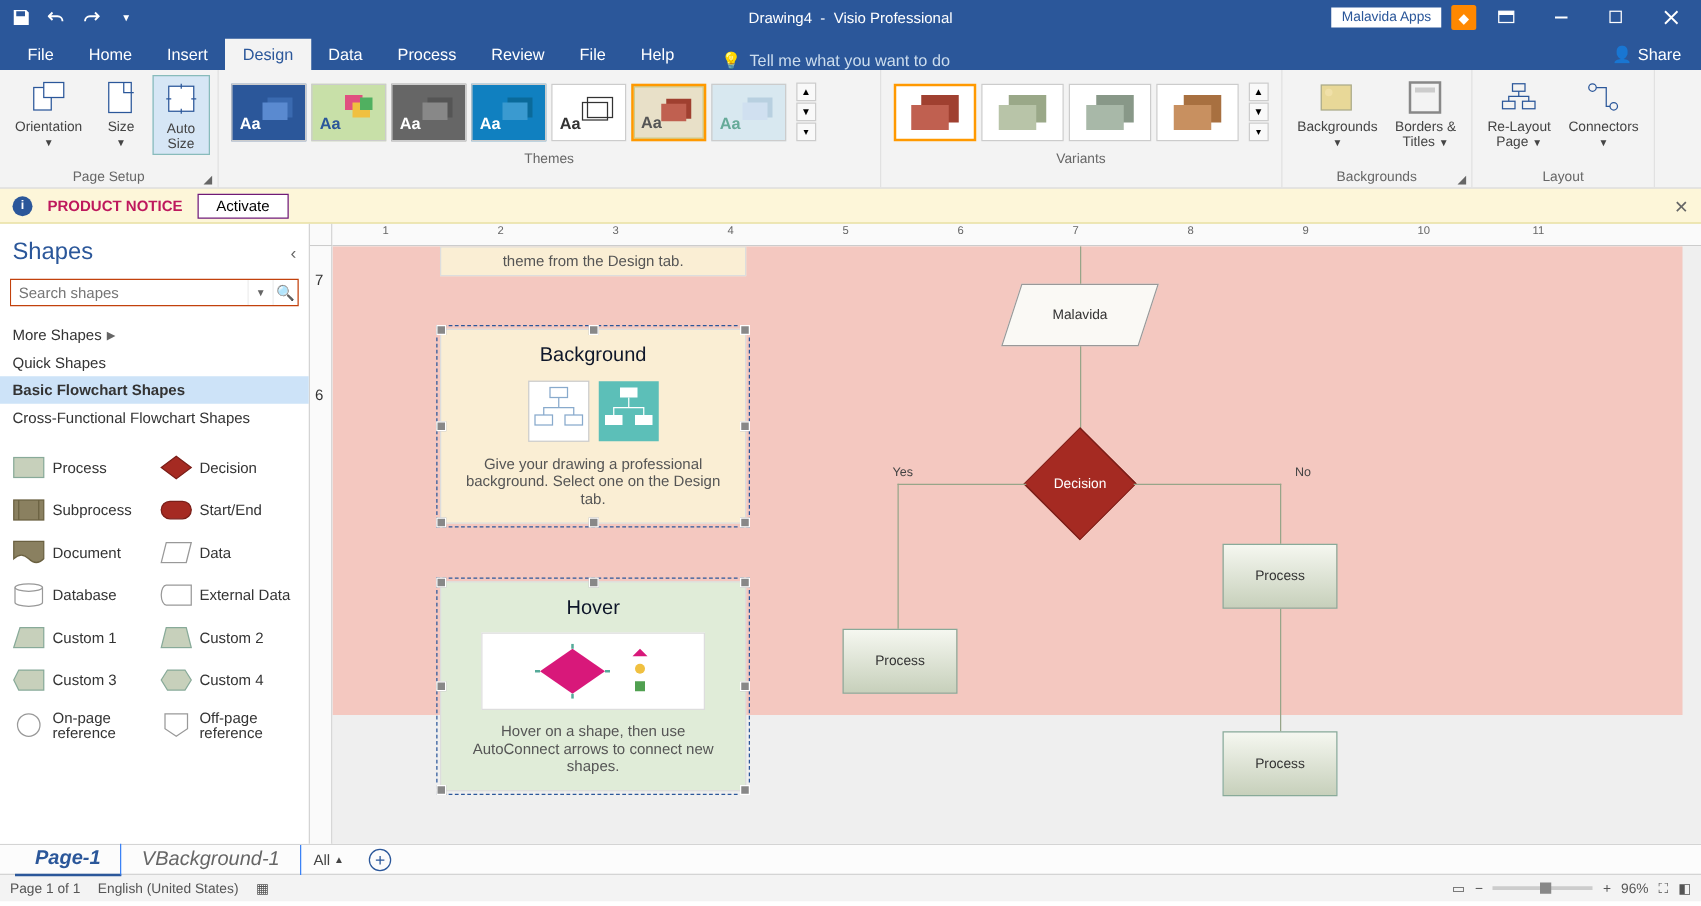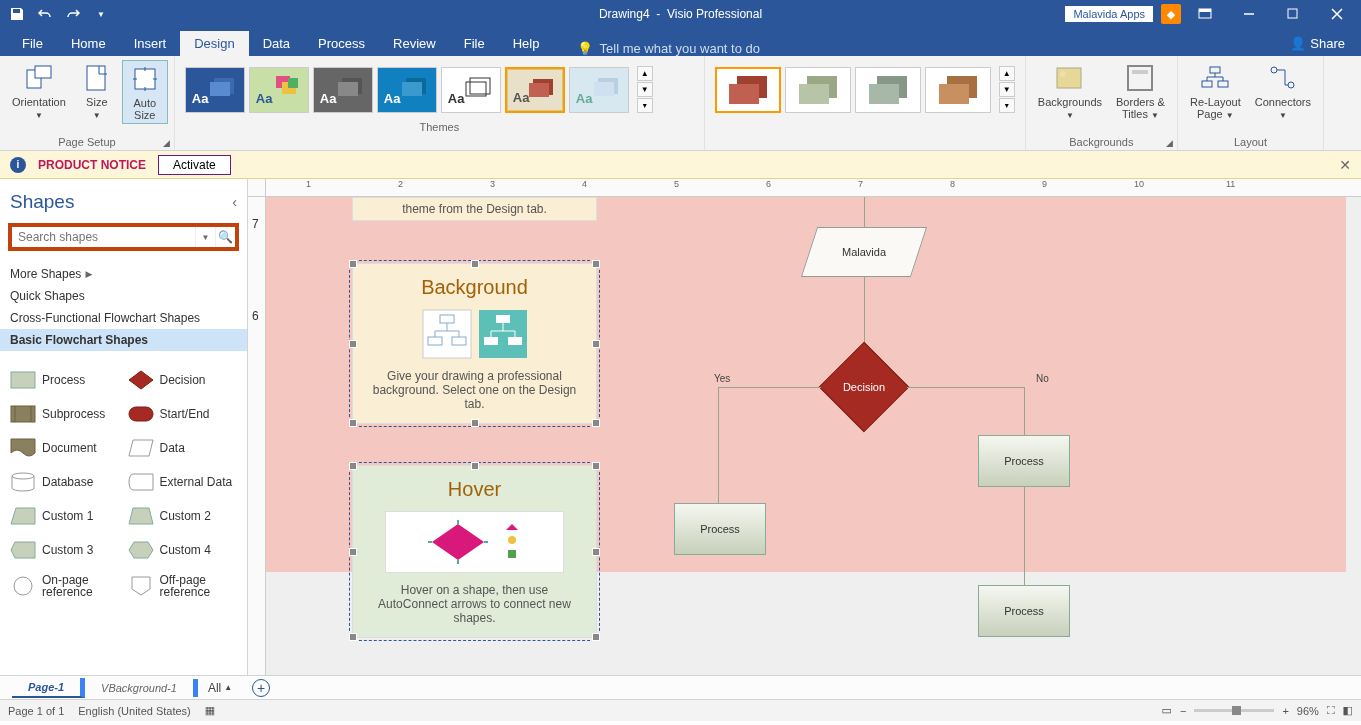--- a/index.html
+++ b/index.html
@@ -52,21 +52,21 @@
 .notice-title { font-weight:600; color:#be185d; }
 .notice-btn { border:1px solid #701a75; background:#fff; padding:2px 14px; font-size:12px; cursor:pointer; }
 .notice-close { margin-left:auto; cursor:pointer; color:#666; font-size:14px; }
 
 
 .main { display:flex; height:496px; }
 .shapes-pane { width:248px; border-right:1px solid #d4d4d4; display:flex; flex-direction:column; background:#fff; }
 .shapes-hdr { padding:12px 10px 6px; display:flex; align-items:center; justify-content:space-between; }
 .shapes-hdr h2 { font-size:19px; font-weight:400; color:#2b579a; }
 .shapes-collapse { color:#666; font-size:14px; cursor:pointer; }
-.shapes-search { margin:4px 8px; display:flex; border:4px solid #c2410c; }
+.shapes-search { margin:4px 8px; display:flex; border:1px solid #c2410c; }
 .shapes-search input { flex:1; border:none; padding:3px 6px; font-size:12px; outline:none; }
 .shapes-search .sbtn { width:20px; display:flex; align-items:center; justify-content:center; border-left:1px solid #eee; cursor:pointer; color:#666; }
 .stencil-list { padding:8px 0;text-align:center; }
 .stencil-item { padding:4px 10px; font-size:12px; cursor:pointer; display:flex; align-items:center; gap:4px; }
 .stencil-item.active { background:#cde3f8; font-weight:600; }
 .stencil-item .chev { color:#666; font-size:9px; }
 .shape-grid { padding:8px 8px; display:grid; grid-template-columns:1fr 1fr; gap:8px 4px; overflow-y:auto; }
 .shape-cell { display:flex; align-items:center; gap:6px; padding:3px 2px; cursor:grab; }
 .shape-cell .mini { width:26px; height:20px; display:flex; align-items:center; justify-content:center; }
 .shape-cell span { font-size:12px; line-height:1; }
@@ -80,38 +80,38 @@
 .canvas-scroll { flex:1; margin-left:18px; overflow:auto; background:#efefef; position:relative; }
 .canvas-scroll::-webkit-scrollbar { width:16px; height:16px; }
 .canvas-scroll::-webkit-scrollbar-track { background:#f0f0f0; }
 .canvas-scroll::-webkit-scrollbar-thumb { background:#c8c8c8; border:2px solid #f0f0f0; }
 .page { width:1080px; height:375px; background:#f4c8c0; position:relative; }
 
 
 .help-card { position:absolute; background:#fff; border:1px solid #ddd; padding:12px; text-align:center; font-size:12px; color:#555; }
 .help-card.selected::before { content:""; position:absolute; left:-4px; right:-4px; top:-4px; bottom:-4px; border:1px dashed #2b579a; }
 .sel-handle { width:8px; height:8px; background:#888; position:absolute; border:1px solid #fff; }
-.help-card h3 { font-size:20px; font-weight:400; color:#a16207; margin-bottom:10px; }
+.help-card h3 { font-size:16px; font-weight:400; color:#0f172a; margin-bottom:10px; }
 
 
 .fc-box { position:absolute; background:linear-gradient(#f5f7f0,#c7d0bb); border:1px solid #8a9; display:flex; align-items:center; justify-content:center; font-size:11px; color:#333; }
 .fc-diamond { position:absolute; width:90px; height:60px; display:flex; align-items:center; justify-content:center; font-size:11px; color:#fff; }
 .fc-diamond::before { content:""; position:absolute; inset:0; background:#a52a22; transform:rotate(45deg) scale(.71,1.07); border:1px solid #7a1e18; }
 .fc-diamond span { position:relative; z-index:1; }
 .fc-para { position:absolute; width:110px; height:50px; display:flex; align-items:center; justify-content:center; font-size:11px; }
 .fc-para::before { content:""; position:absolute; inset:0; background:#faf9f5; border:1px solid #999; transform:skewX(-18deg); }
 .fc-para span { position:relative; z-index:1; }
 .fc-conn { position:absolute; background:#97a589; }
 .fc-conn.v { width:1px; }
 .fc-conn.h { height:1px; }
 .fc-label-sm { position:absolute; font-size:10px; color:#444; }
 
 
 .page-tabs { height:24px; background:#fcfcfc; border-top:1px solid #d4d4d4; display:flex; align-items:center; padding-left:12px; gap:0; }
-.page-tab { padding:3px 16px; font-size:11px; cursor:pointer; border-right:5px solid #3b82f6; }
+.page-tab { padding:3px 16px; font-size:16px; cursor:pointer; border-right:1px solid #3b82f6; }
 .page-tab.active { color:#2b579a; font-weight:600; font-style:italic; border-bottom:2px solid #2b579a; }
 .page-tab.vbg { font-style:italic; color:#666; }
 .page-tab-all { padding:3px 10px; font-size:12px; color:#444; display:flex; align-items:center; gap:3px; }
 .add-page { width:18px; height:18px; border:1px solid #2b579a; border-radius:50%; color:#2b579a; display:flex; align-items:center; justify-content:center; margin-left:10px; cursor:pointer; font-size:14px; line-height:1; }
 
 
 .statusbar { height:22px; background:#f3f3f3; border-top:1px solid #d4d4d4; display:flex; align-items:center; padding:0 8px; font-size:11px; color:#555; gap:14px; }
 .statusbar .right { margin-left:auto; display:flex; align-items:center; gap:8px; }
 .zoom-slider { width:80px; height:3px; background:#ccc; position:relative; }
 .zoom-slider .thumb { width:9px; height:9px; background:#888; position:absolute; top:-3px; left:38px; }
@@ -310,20 +310,21 @@
             <rect x="14" y="4" width="30" height="22" fill="#a87040"></rect>
             <rect x="6" y="12" width="30" height="20" fill="#c89060"></rect>
           </svg>
         </div>
       <div class="gallery-scroll">
         <button>▲</button>
         <button>▼</button>
         <button>▾</button>
       </div>
     </div>
+    <div class="group-label">Variants</div>
   </div>
 
   <div class="ribbon-group">
     <div class="group-body">
       <div class="large-btn">
         <div class="large-btn-icon">
             <svg width="30" height="28">
               <rect x="2" y="4" width="24" height="20" fill="#e8d898" stroke="#aa8"></rect>
               <circle cx="8" cy="10" r="3" fill="#f0e0a8"></circle>
             </svg>
@@ -392,22 +393,22 @@
       <input placeholder="Search shapes" style="">
       <div class="sbtn" style="font-size:8px">▼</div>
       <div class="sbtn" style="color:#2b579a">🔍</div>
     </div>
     <div class="stencil-list">
       <div class="stencil-item">
           <span>More Shapes</span> 
           <span class="chev">▶</span>
         </div>
       <div class="stencil-item">Quick Shapes</div>
+      <div class="stencil-item active">Basic Flowchart Shapes</div>
       <div class="stencil-item">Cross-Functional Flowchart Shapes</div>
-      <div class="stencil-item active">Basic Flowchart Shapes</div>
     </div>
     <div class="shape-grid">
       <div class="shape-cell">
           <div class="mini">
             <svg width="26" height="18">
               <rect x="1" y="1" width="24" height="16" fill="#c7d0bb" stroke="#8a9"></rect>
             </svg>
           </div>
           <span>Process</span>
         </div>

